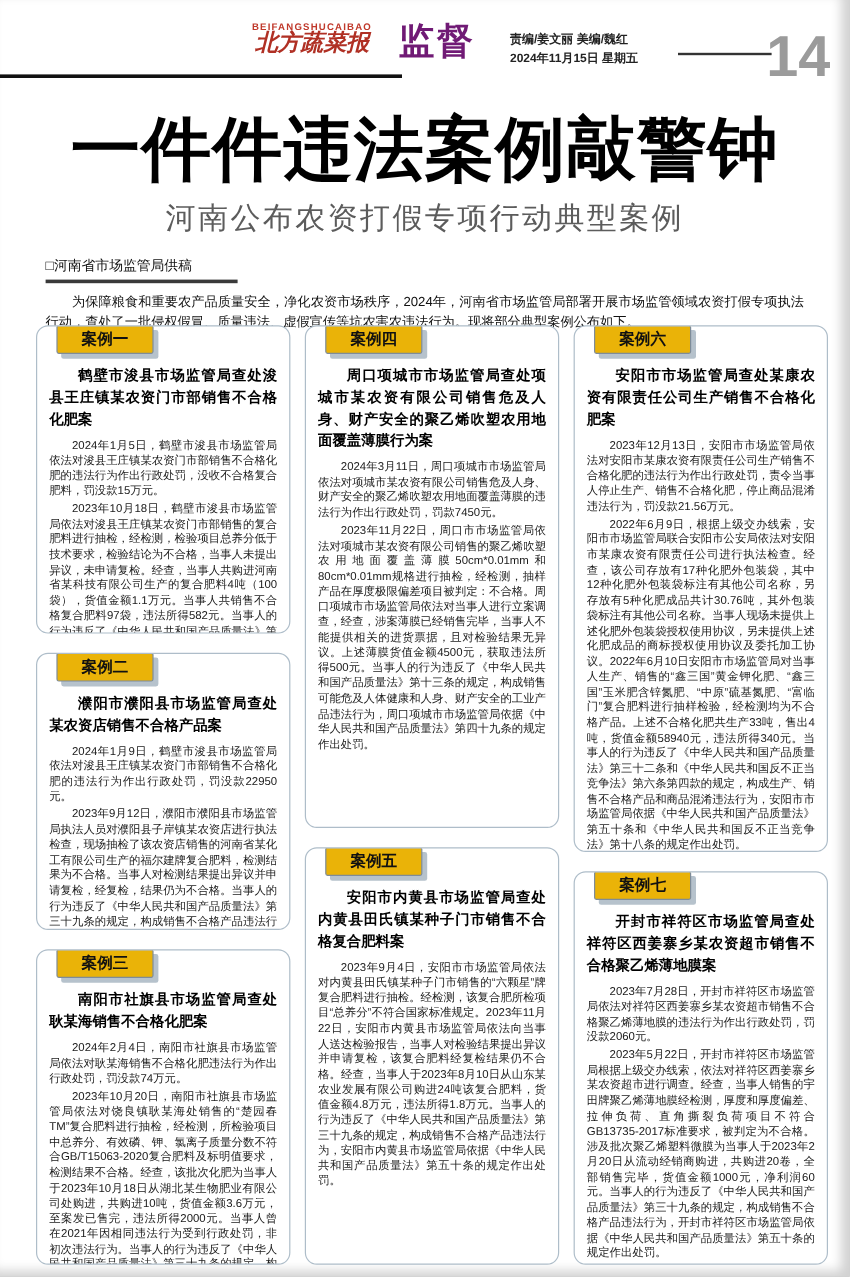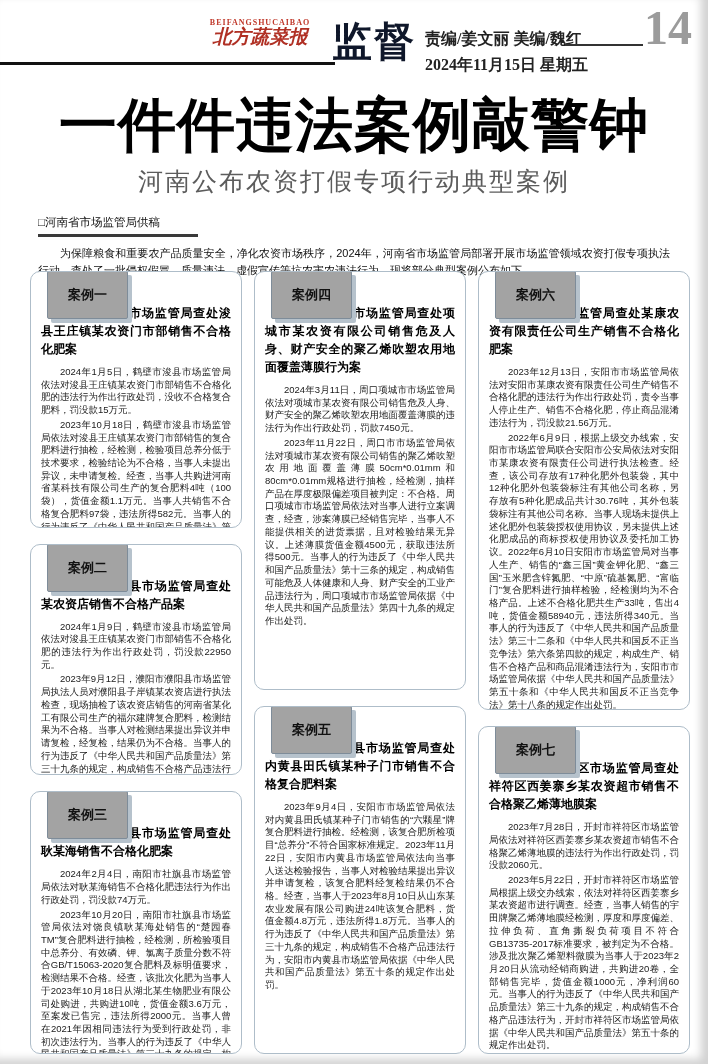--- a/index.html
+++ b/index.html
@@ -3,49 +3,49 @@
 <meta charset="utf-8">
 <style>
   html,body{margin:0;padding:0;background:#d9d9d9;}
   .page{
     position:relative;width:708px;height:1064px;background:#ffffff;
     font-family:"Liberation Sans","DejaVu Sans",sans-serif;
     color:#1a1a1a;overflow:hidden;
     box-shadow:inset -7px -5px 9px rgba(0,0,0,.18);
   }
   
-  .header{position:absolute;top:0;left:0;right:0;height:78px;font-family:Liberation Serif, serif;}
+  .header{position:absolute;top:0;left:0;right:0;height:78px;}
   .masthead{position:absolute;left:185px;top:18px;width:150px;text-align:center;color:#c0392b;}
   .masthead .en{font-size:8px;letter-spacing:1px;font-weight:bold;color:#c0392b;}
   .masthead .cn{font-size:19px;font-weight:bold;font-style:italic;color:#b03024;line-height:1.1;}
-  .section-title{position:absolute;left:332px;top:14px;font-size:40px;font-weight:bold;color:#0f172a;letter-spacing:2px;}
-  .ed-block{position:absolute;left:425px;top:26px;font-size:16px;color:#222;line-height:1.6;font-weight:bold;}
+  .section-title{position:absolute;left:332px;top:14px;font-size:30px;font-weight:bold;color:#701a75;letter-spacing:2px;}
+  .ed-block{position:absolute;left:425px;top:26px;font-size:10px;color:#222;line-height:1.6;font-weight:bold;}
   .header-rule{position:absolute;left:565px;top:44px;width:78px;height:2px;background:#333;}
-  .page-num{position:absolute;right:16px;top:0;font-size:48px;font-weight:bold;color:#9b9b9b;}
+  .page-num{position:absolute;right:16px;top:20px;font-size:48px;font-weight:bold;color:#9b9b9b;}
   .header-thickline{position:absolute;left:0;top:62px;width:335px;height:3px;background:#111;}
   
   .headline{margin:92px 30px 0 30px;text-align:center;font-size:58px;font-weight:900;color:#000;letter-spacing:1px;line-height:1.15;}
   .subtitle{margin:6px 30px 0 30px;text-align:center;font-size:25px;color:#5c5c5c;font-weight:400;letter-spacing:2px;}
   
   .byline-wrap{margin:14px 30px 0 38px;}
   .byline{display:inline-block;font-size:11.5px;font-weight:normal;color:#111;padding-bottom:4px;border-bottom:3px solid #3a3a3a;min-width:160px;}
   .intro{margin:8px 38px 0 38px;font-size:11px;line-height:1.55;text-align:justify;text-indent:2em;color:#111;}
   
   .columns{position:absolute;left:30px;right:18px;top:258px;bottom:10px;display:flex;gap:12px;}
   .col{flex:1;display:flex;flex-direction:column;min-width:0;}
   .case{
     position:relative;flex:1 1 auto;margin-top:13px;overflow:hidden;
     border:1.5px solid #aebdc9;border-radius:10px;
     padding:18px 10px 8px 10px;background:#fff;
   }
   .case + .case{margin-top:16px;}
   .tab{
-    position:absolute;top:-1px;left:16px;background:#a3a3a3;
+    position:absolute;top:-1px;left:16px;background:#eab308;
     border:1.5px solid #7e8c99;border-radius:2px;
-    padding:14px 20px;font-size:13px;font-weight:bold;color:#111;
+    padding:2px 20px;font-size:13px;font-weight:bold;color:#111;
     box-shadow:4px 4px 0 #b6c2cc;
   }
   .case-inner{margin-top:14px;}
   .case-title{font-size:12px;font-weight:bold;line-height:1.5;text-align:justify;text-indent:2em;color:#000;margin:0 0 8px 0;}
   .case-p{font-size:9.5px;line-height:1.34;text-align:justify;text-indent:2em;color:#1a1a1a;margin:0 0 2px 0;}
 </style>
 </head>
 <body>
 
 <div class="page">

